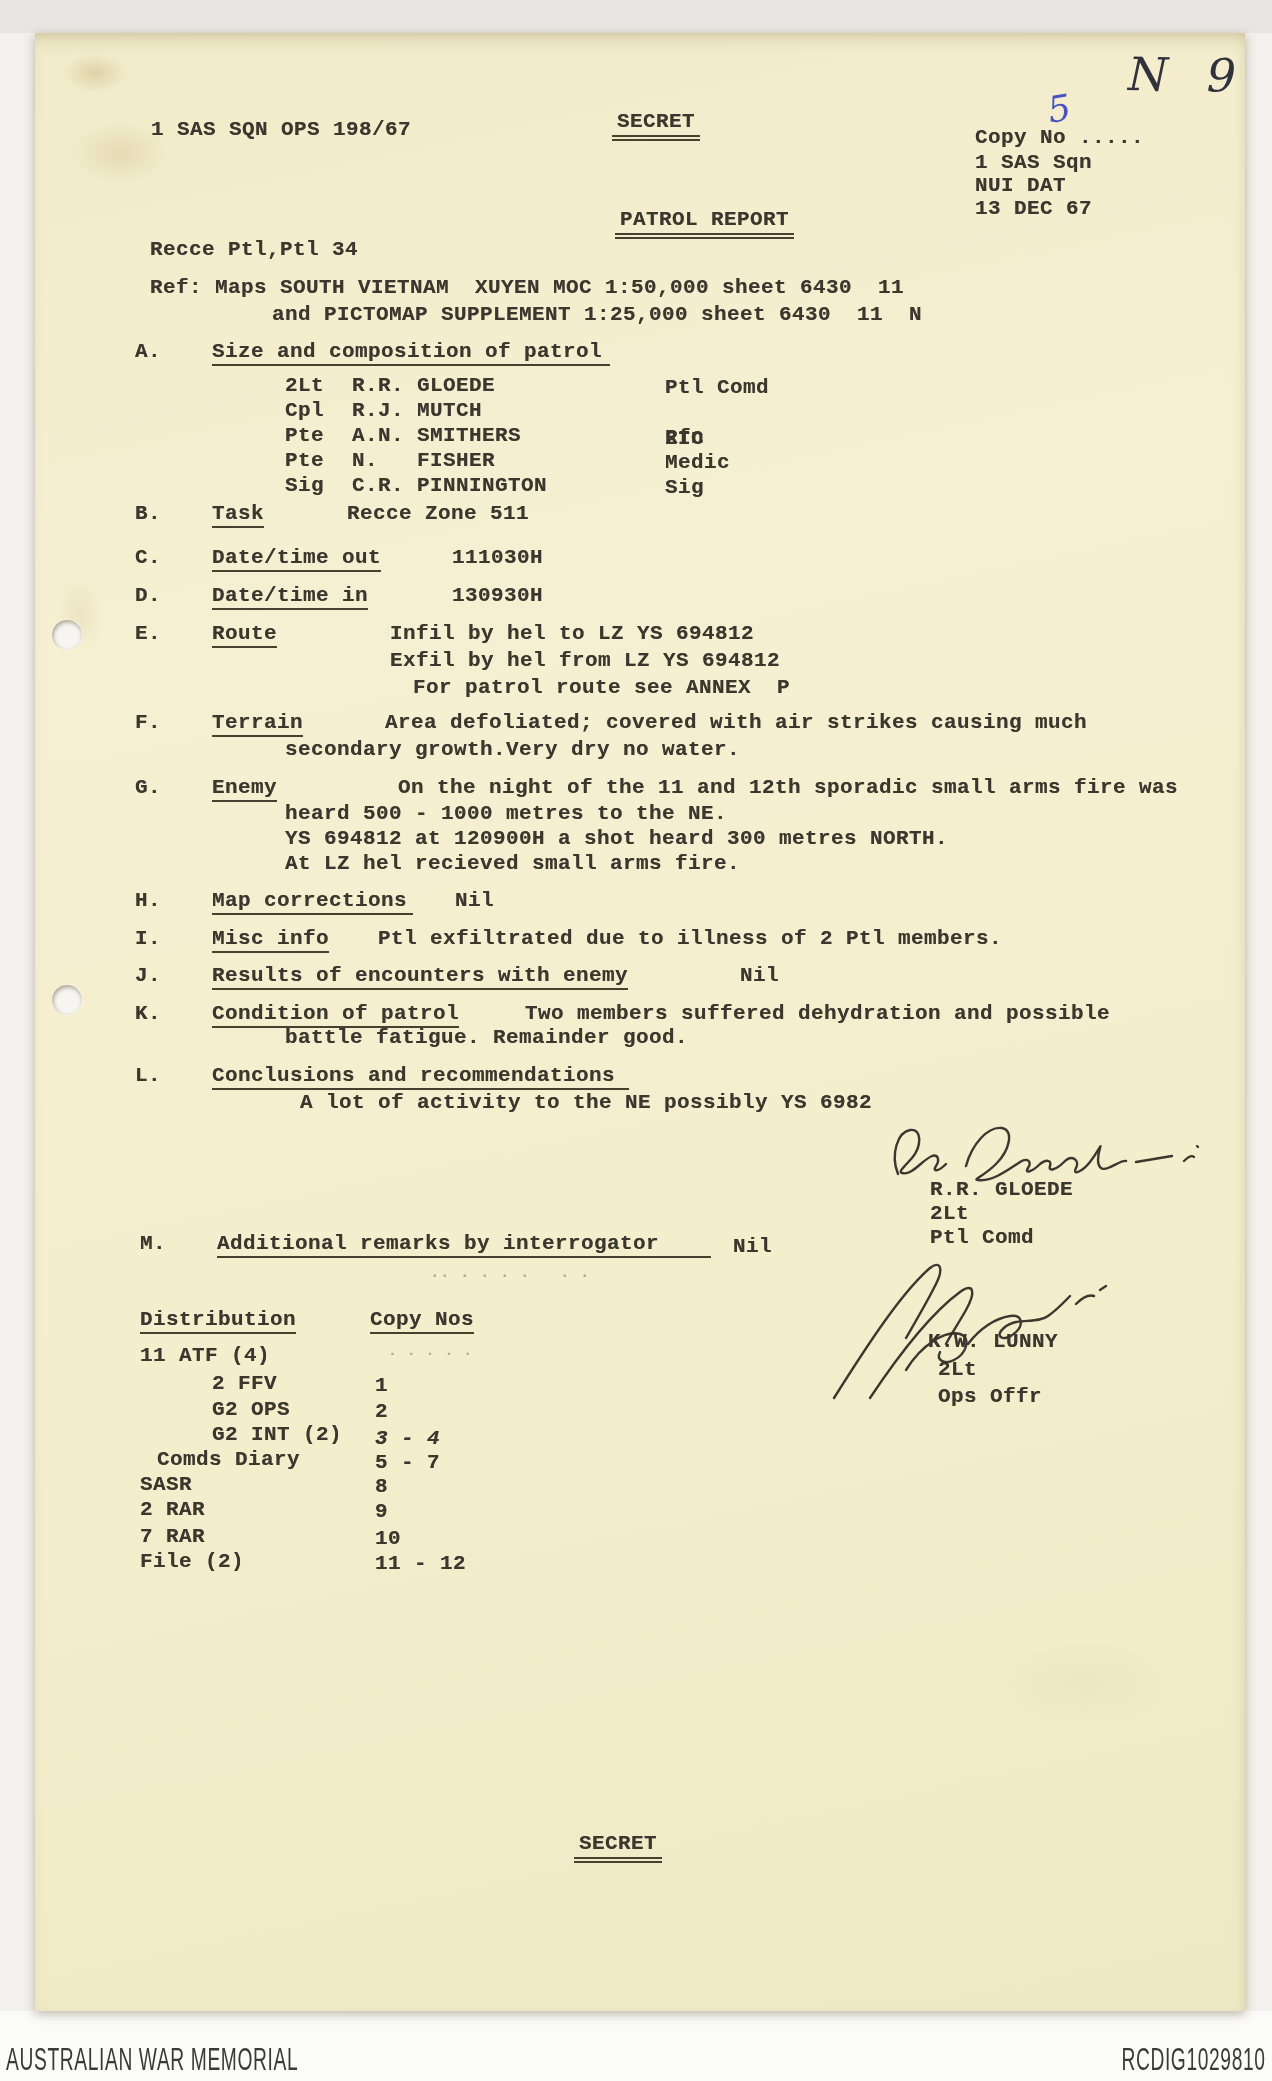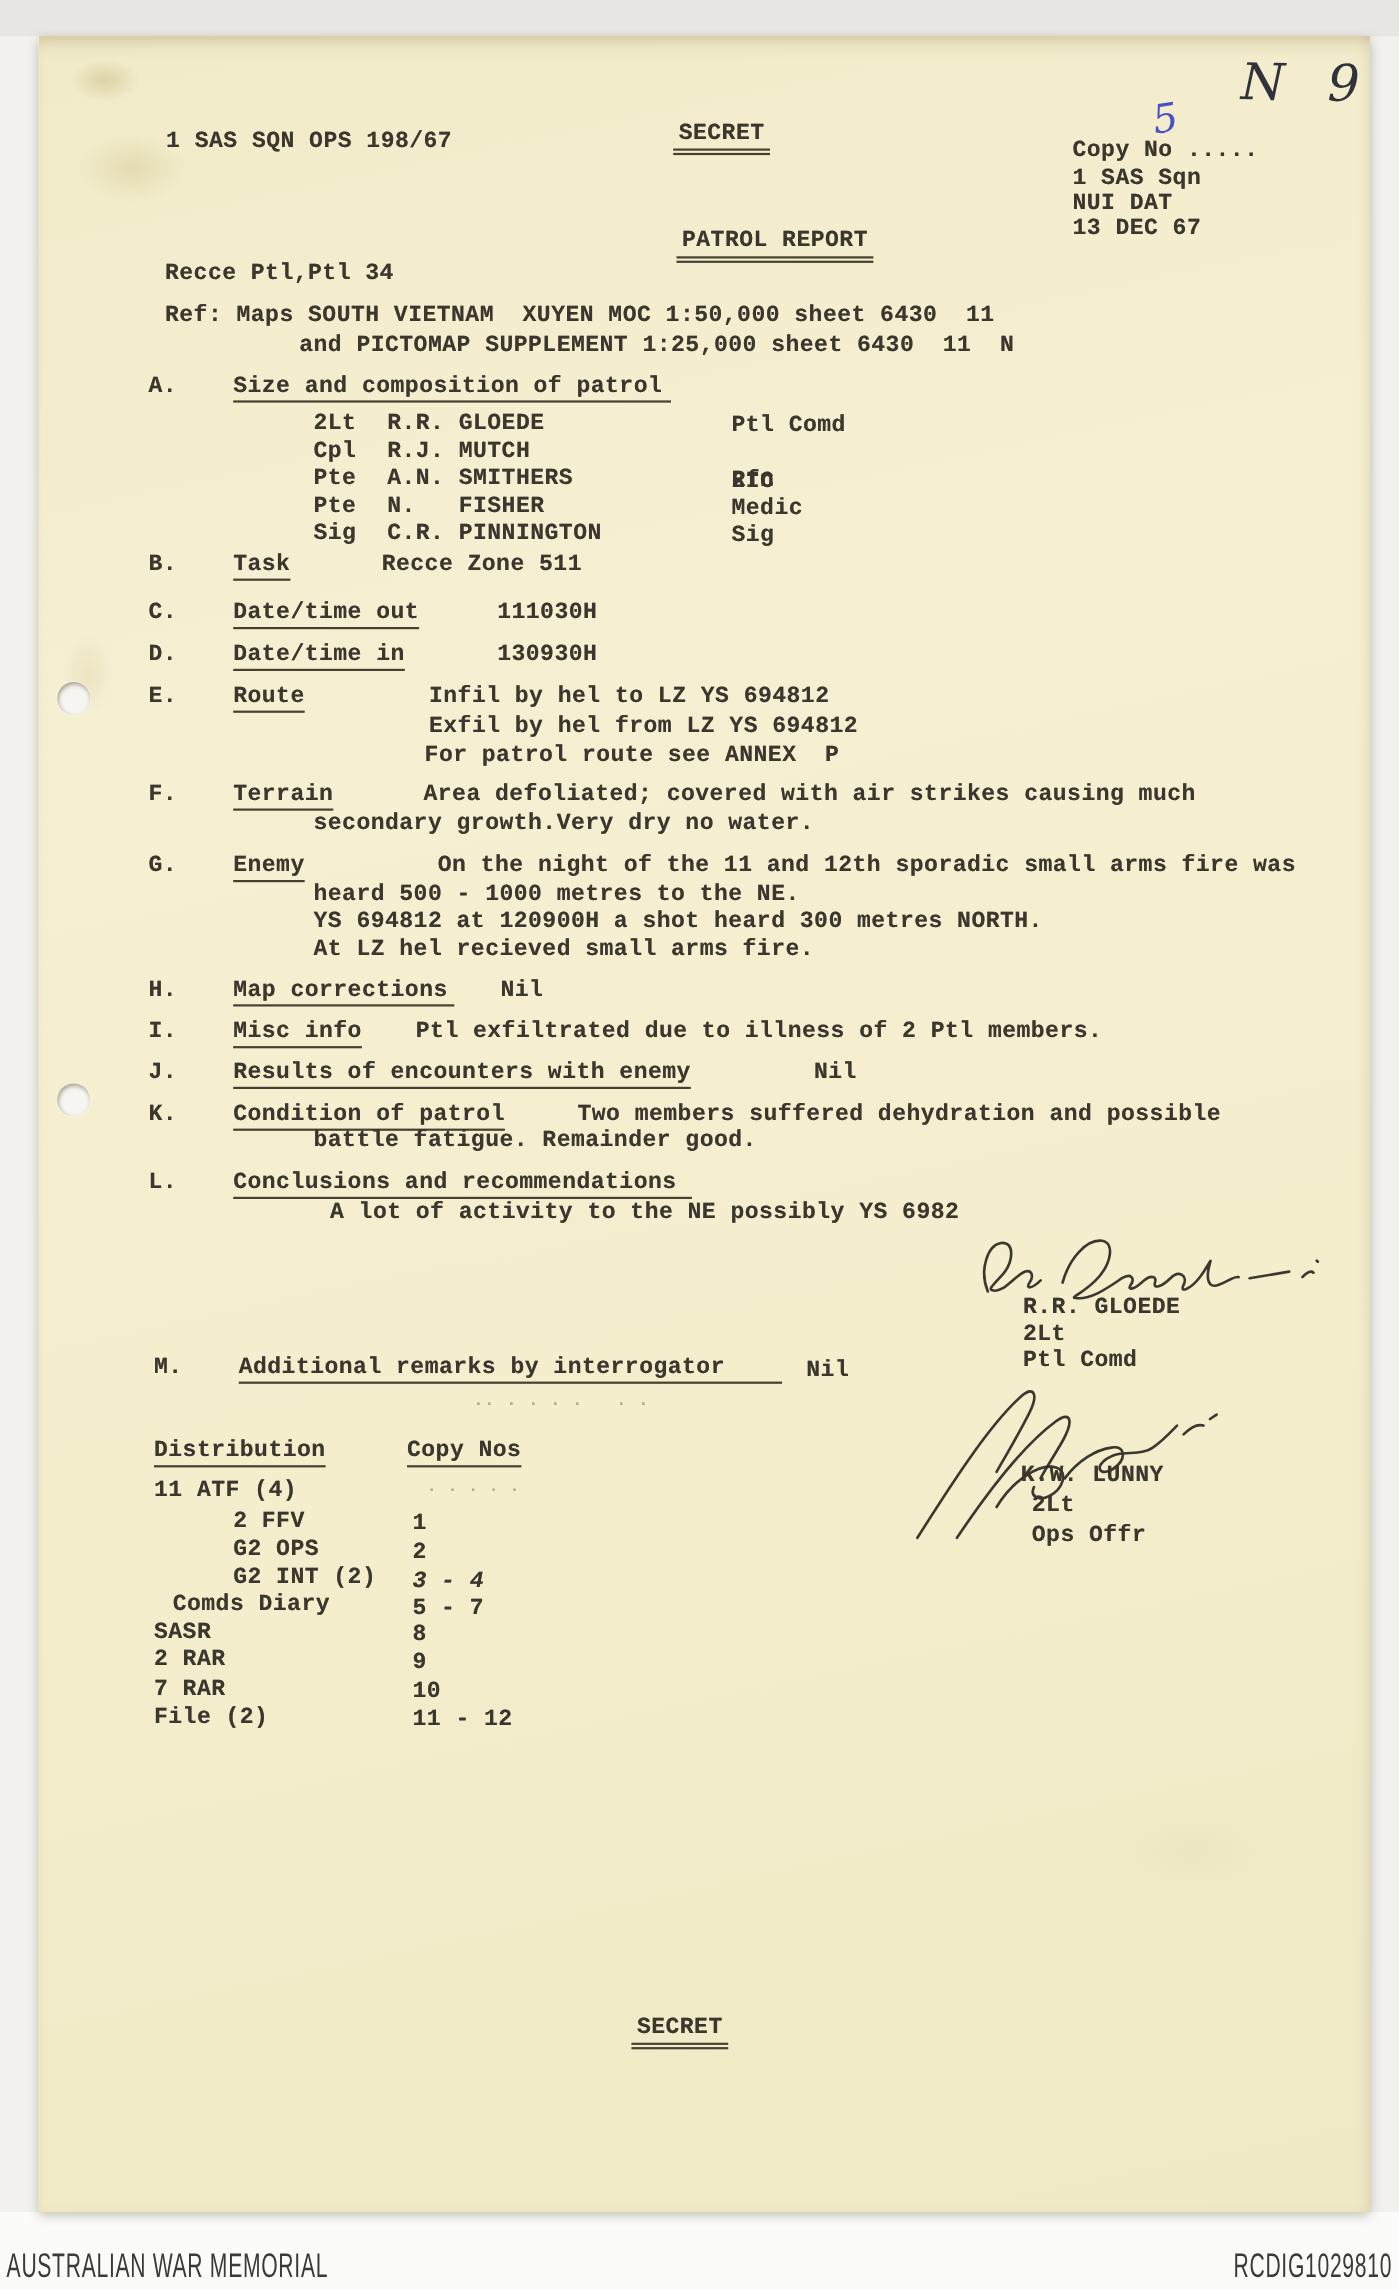--- a/index.html
+++ b/index.html
@@ -104,21 +104,21 @@
 <div class="typed" style="left:452px;top:546px;">111030H</div>
 
 <div class="typed" style="left:135px;top:584px;">D.</div>
 <div class="typed u" style="left:212px;top:584px;">Date/time in</div>
 <div class="typed" style="left:452px;top:584px;">130930H</div>
 
 <div class="typed" style="left:135px;top:622px;">E.</div>
 <div class="typed u" style="left:212px;top:622px;">Route</div>
 <div class="typed" style="left:390px;top:622px;">Infil by hel to LZ YS 694812</div>
 <div class="typed" style="left:390px;top:649px;">Exfil by hel from LZ YS 694812</div>
-<div class="typed" style="left:386px;top:676px;">For patrol route see ANNEX  P</div>
+<div class="typed" style="left:413px;top:676px;">For patrol route see ANNEX  P</div>
 
 <div class="typed" style="left:135px;top:711px;">F.</div>
 <div class="typed u" style="left:212px;top:711px;">Terrain</div>
 <div class="typed" style="left:385px;top:711px;">Area defoliated; covered with air strikes causing much</div>
 <div class="typed" style="left:285px;top:738px;">secondary growth.Very dry no water.</div>
 
 <div class="typed" style="left:135px;top:776px;">G.</div>
 <div class="typed u" style="left:212px;top:776px;">Enemy</div>
 <div class="typed" style="left:398px;top:776px;">On the night of the 11 and 12th sporadic small arms fire was</div>
 <div class="typed" style="left:285px;top:802px;">heard 500 - 1000 metres to the NE.</div>

